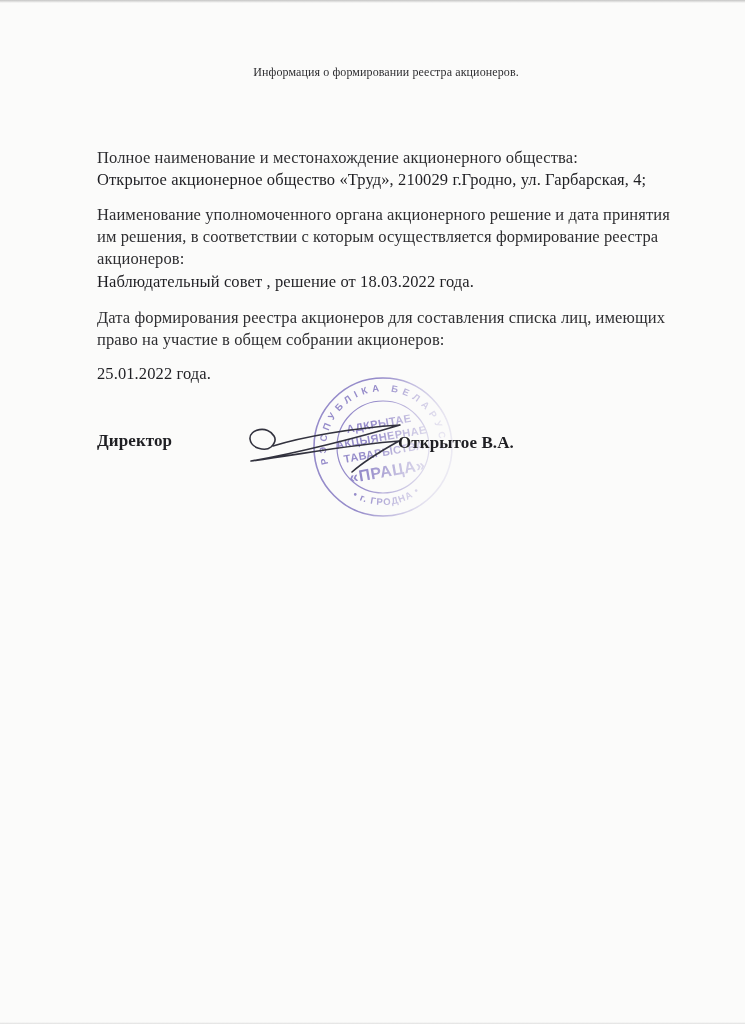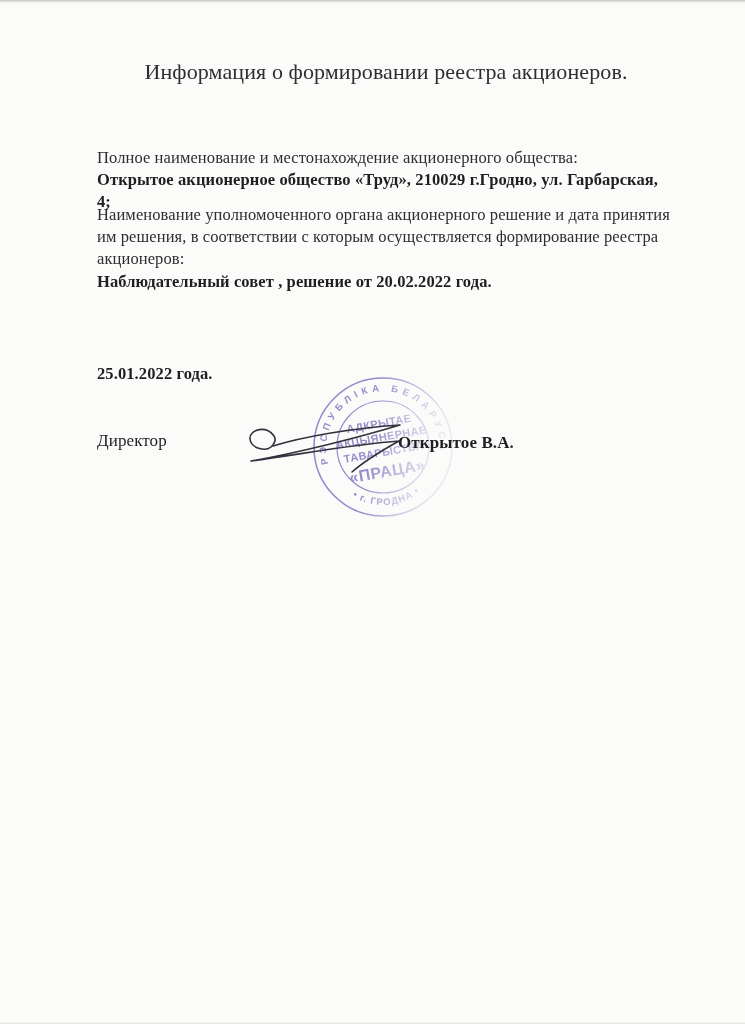--- a/index.html
+++ b/index.html
@@ -25,31 +25,31 @@
   .block {
     position: absolute;
     left: 97px; width: 578px;
     font-size: 16.5px; line-height: 22px;
     color: #2e2e31;
     letter-spacing: 0.1px;
   }
   .title-block {
     top: 61px;
     text-align: center;
-    font-size: 22px;
+    font-size: 12px;
   }
-  .bold { font-weight: bold; color: #1f1f23; }
+  .bold { font-weight: normal; color: #1f1f23; }
   .p1 { top: 147px; }
   .b1 { top: 169px; }
   .p2 { top: 204px; }
   .b2 { top: 271px; }
   .p3 { top: 307px; }
   .b3 { top: 363px; }
   .sig-row { top: 430px; height: 26px; z-index: 3; }
-  .sig-role { position: absolute; left: 0; top: 0; font-weight: normal; font-size: 17px; color: #1f1f23; }
+  .sig-role { position: absolute; left: 0; top: 0; font-weight: bold; font-size: 17px; color: #1f1f23; }
   .sig-name { position: absolute; left: 301px; top: 2px; font-weight: bold; font-size: 17px; color: #1f1f23; }
 
   .stamp-svg {
     position: absolute;
     left: 308px; top: 372px;
     width: 150px; height: 150px;
     z-index: 1;
     opacity: 0.9;
     -webkit-mask-image: linear-gradient(100deg, rgba(0,0,0,.95) 42%, rgba(0,0,0,.5) 62%, rgba(0,0,0,.2) 80%, rgba(0,0,0,.08) 100%);
     mask-image: linear-gradient(100deg, rgba(0,0,0,.95) 42%, rgba(0,0,0,.5) 62%, rgba(0,0,0,.2) 80%, rgba(0,0,0,.08) 100%);
@@ -73,21 +73,22 @@
 <body>
 
 <div class="page">
   <div class="scan-edge-top"></div>
 
   <div class="block title-block">Информация о формировании реестра акционеров.</div>
 
   <div class="block p1">Полное наименование и местонахождение акционерного общества:</div>
   <div class="block b1 bold">Открытое акционерное общество «Труд», 210029 г.Гродно, ул. Гарбарская, 4;</div>
   <div class="block p2">Наименование уполномоченного органа акционерного решение и дата принятия им решения, в соответствии с которым осуществляется формирование реестра акционеров:</div>
-  <div class="block b2 bold">Наблюдательный совет , решение от 20.02.2022 года.</div>
+  <div class="block b2 bold">Наблюдательный совет , решение от 18.03.2022 года.</div>
+  <div class="block p3">Дата формирования реестра акционеров для составления списка лиц, имеющих право на участие в общем собрании акционеров:</div>
   <div class="block b3 bold">25.01.2022 года.</div>
 
   <div class="block sig-row">
     <span class="sig-role">Директор</span>
     <span class="sig-name">Открытое В.А.</span>
   </div>
 
   <svg class="stamp-svg" viewBox="-75 -75 150 150" aria-hidden="true">
     <circle cx="0" cy="0" r="69" stroke-width="1.6"></circle>
     <circle cx="0" cy="0" r="46" stroke-width="1.2"></circle>

